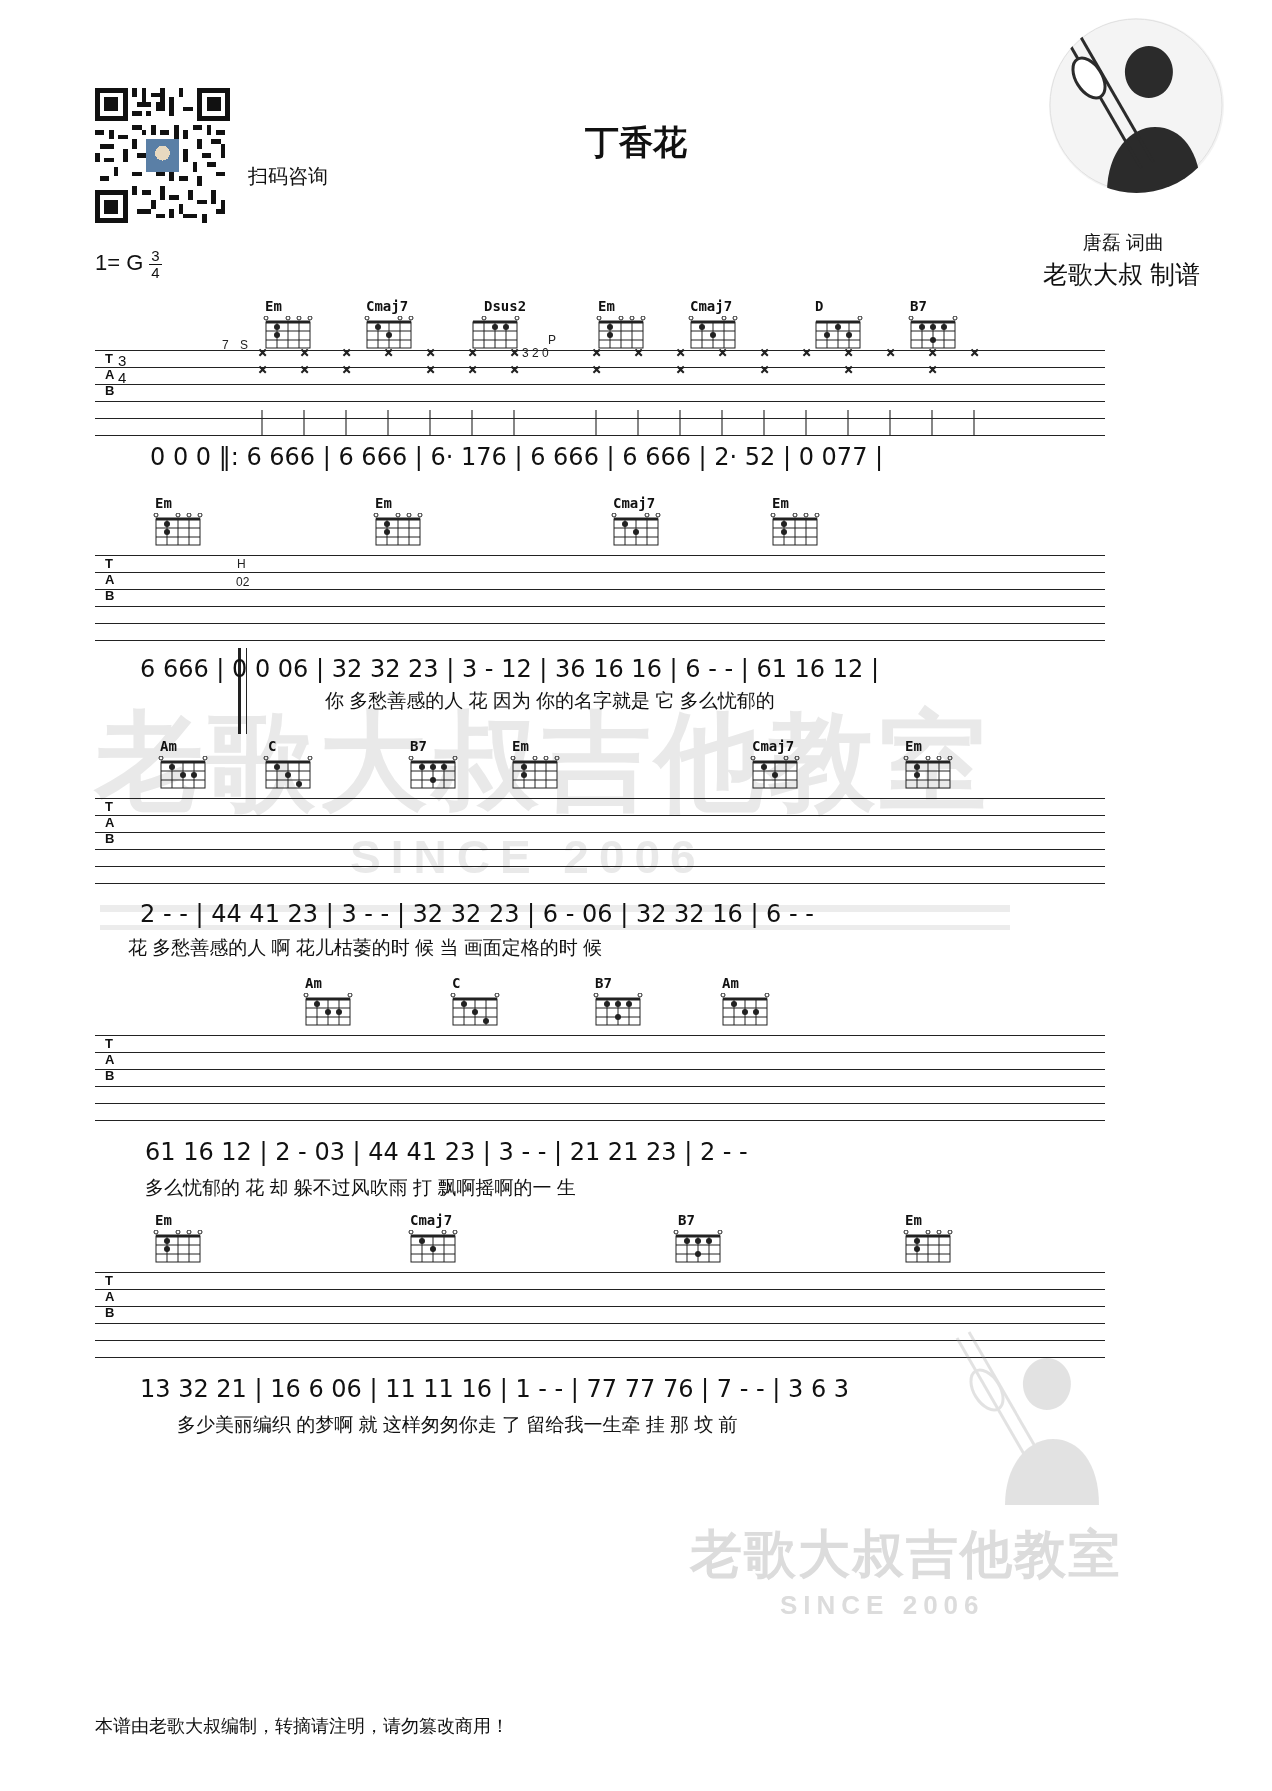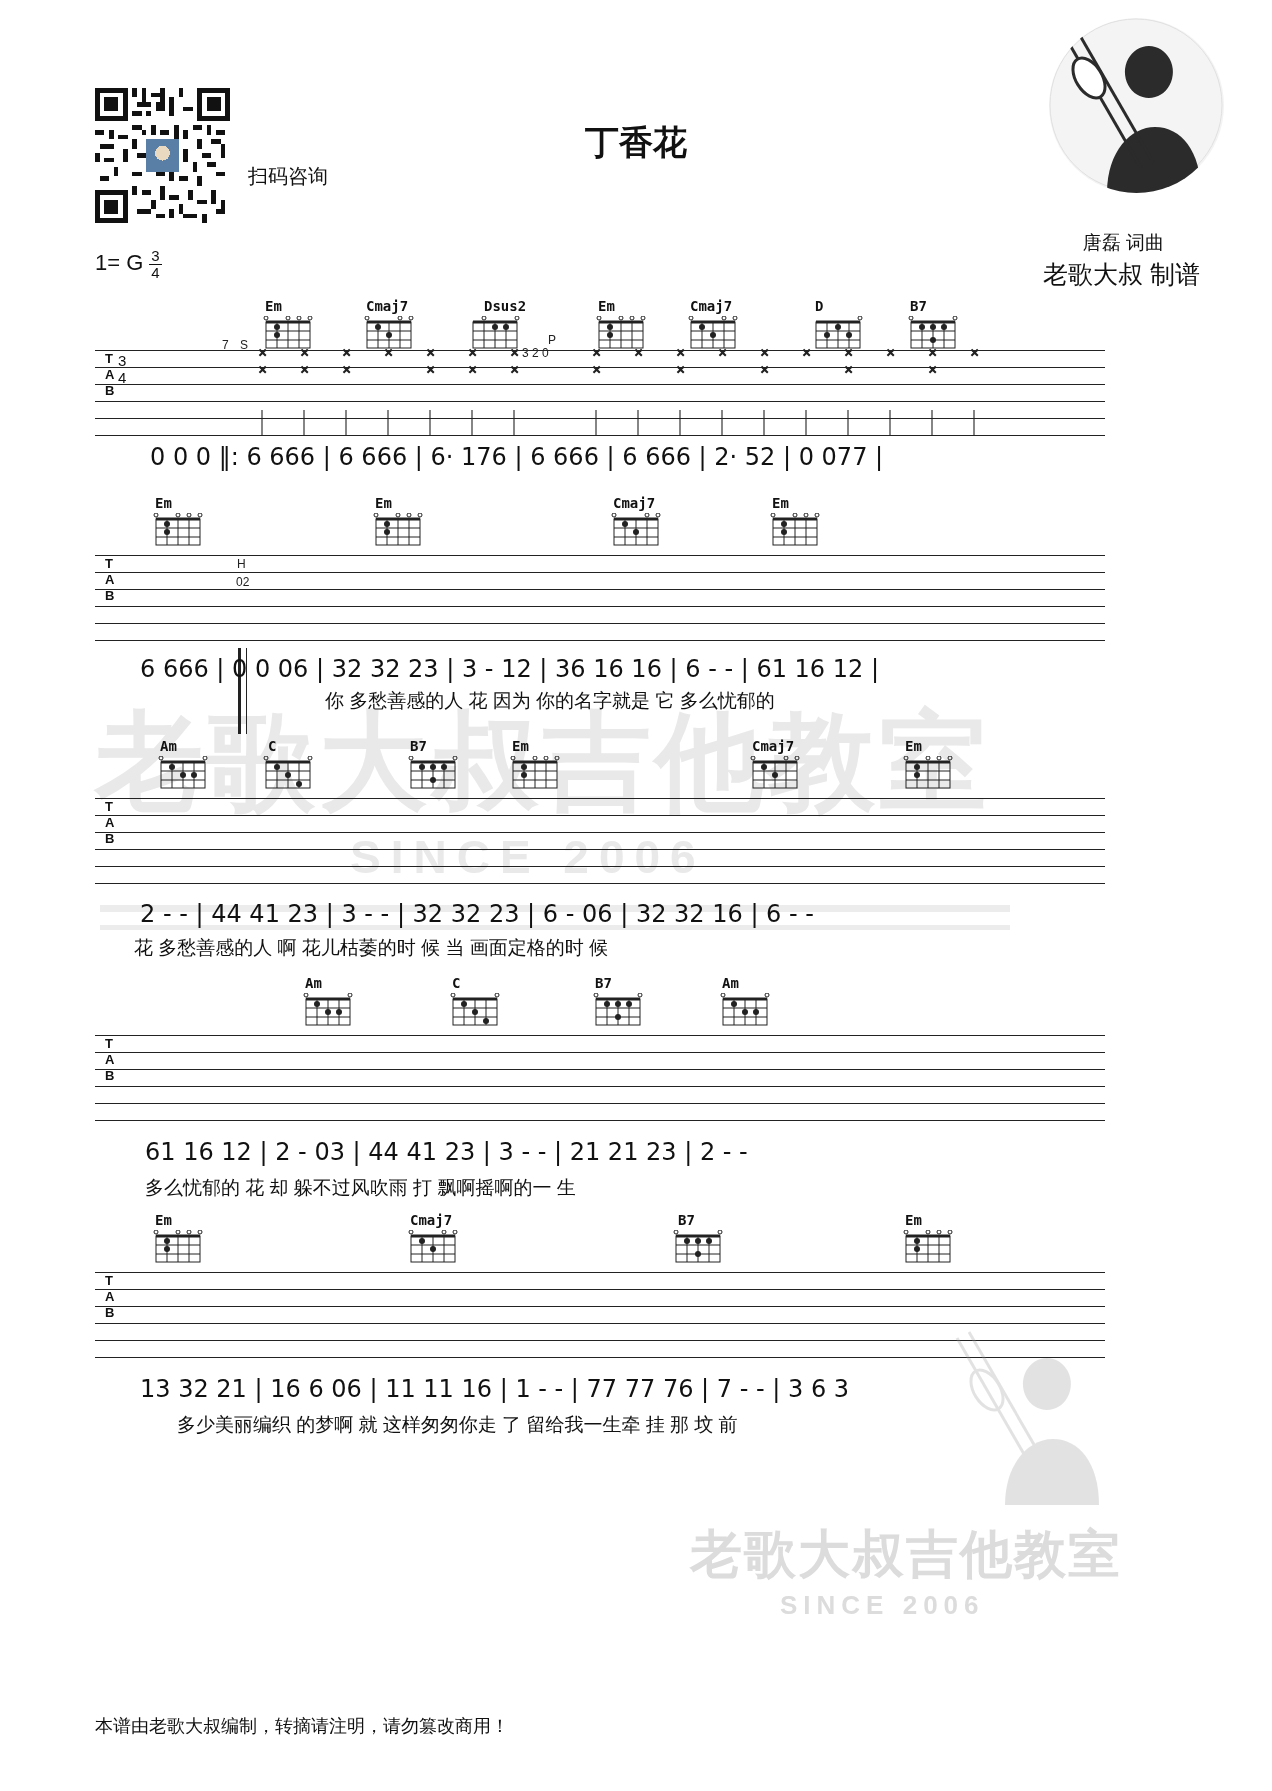--- a/index.html
+++ b/index.html
@@ -649,21 +649,21 @@
         <div class="ln" style="top:85px;"></div>
     </div>
     <div class="tab-letters" style="top:62px;">
       <span>T</span>
         <span>A</span>
         <span>B</span>
     </div>
   </div>
 
   <div class="numline" style="left:140px;top:900px;">2 - - | 44 41 23 | 3 - - | 32 32 23 | 6 - 06 | 32 32 16 | 6 - -</div>
-  <div class="lyric" style="left:134px;top:935px;">花     多愁善感的人 啊      花儿枯萎的时 候    当 画面定格的时 候</div>
+  <div class="lyric" style="left:128px;top:935px;">花     多愁善感的人 啊      花儿枯萎的时 候    当 画面定格的时 候</div>
 
   <div class="system" style="top:975px;">
     <div class="chord" style="left:305px;top:0;">Am</div>
     <div class="chord" style="left:452px;top:0;">C</div>
     <div class="chord" style="left:595px;top:0;">B7</div>
     <div class="chord" style="left:722px;top:0;">Am</div>
 
     <div class="diagram" style="left:302px;top:18px;">
       <svg width="56" height="34">
           <g stroke="#222" stroke-width="1" fill="none">

